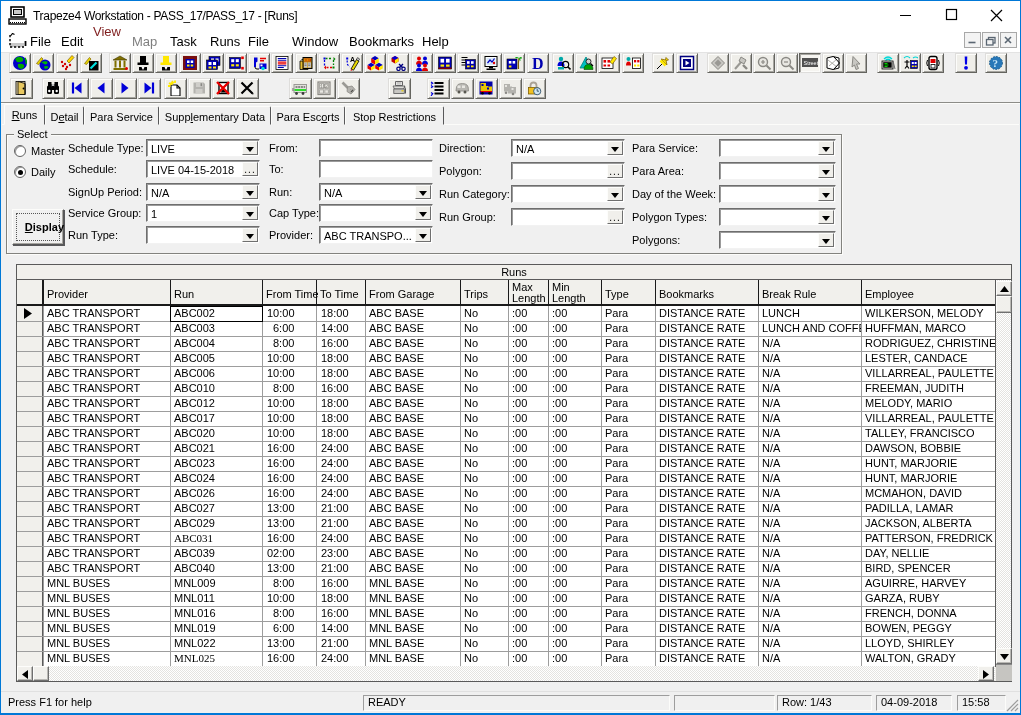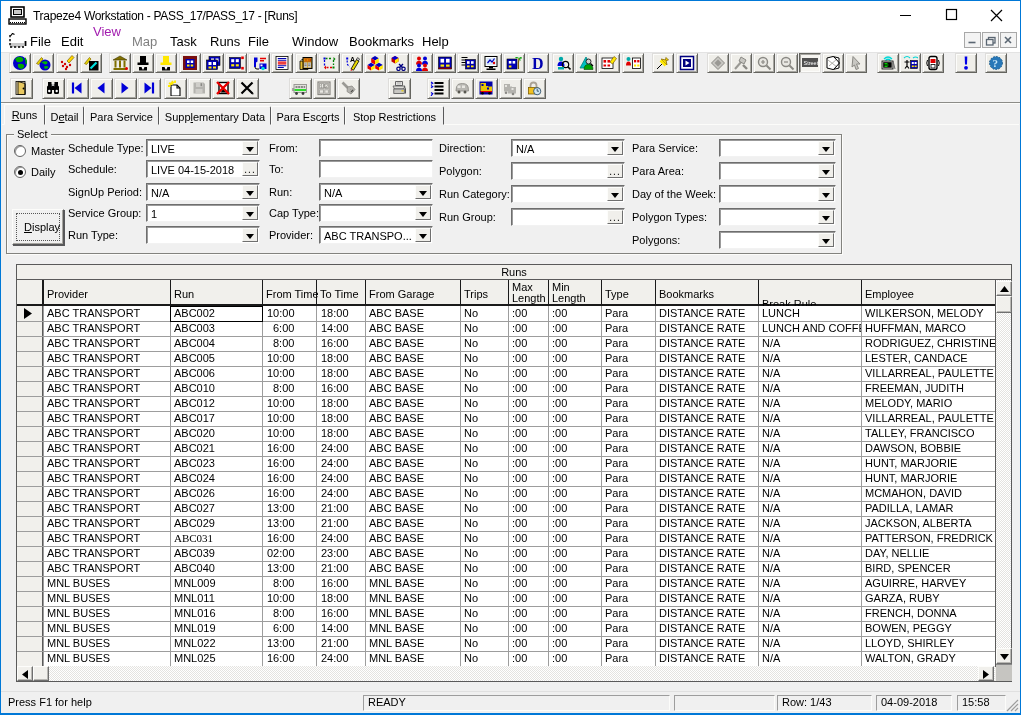--- a/index.html
+++ b/index.html
@@ -52,21 +52,21 @@
 <div class="abs" style="left:1px;top:30px;width:1019px;height:22px;background:#fff;"></div>
 <svg class="abs" style="left:8px;top:33px" width="20" height="16" viewBox="0 0 20 16">
 <rect x="2" y="2" width="14" height="12" fill="#fff"></rect>
 <rect x="2" y="10" width="14" height="4" fill="#c8c8c8"></rect>
 <path d="M2 2 v12 h14" fill="none" stroke="#000" stroke-width="1.4" stroke-dasharray="2.2 1.8"></path>
 <path d="M2.5 3 l2 -2.5 2 1" fill="none" stroke="#000" stroke-width="1.2"></path>
 <path d="M17.5 8 v5" stroke="#000" stroke-width="1.8"></path>
 </svg>
 <div class="abs t13" style="left:30px;top:34px;color:#000;">File</div>
 <div class="abs t13" style="left:61px;top:34px;color:#000;">Edit</div>
-<div class="abs t13" style="left:93px;top:24px;color:#a21caf;">View</div>
+<div class="abs t13" style="left:93px;top:24px;color:#7f1d1d;">View</div>
 <div class="abs t13" style="left:132px;top:34px;color:#7f7f7f;">Map</div>
 <div class="abs t13" style="left:170px;top:34px;color:#000;">Task</div>
 <div class="abs t13" style="left:210px;top:34px;color:#000;">Runs</div>
 <div class="abs t13" style="left:248px;top:34px;color:#000;">File</div>
 <div class="abs t13" style="left:292px;top:34px;color:#000;">Window</div>
 <div class="abs t13" style="left:349px;top:34px;color:#000;">Bookmarks</div>
 <div class="abs t13" style="left:422px;top:34px;color:#000;">Help</div>
 <div class="abs" style="left:964px;top:32px;width:17px;height:16px;background:#f3f3f3;border:1px solid #a8a8a8;"></div>
 <div class="abs" style="left:982px;top:32px;width:17px;height:16px;background:#f3f3f3;border:1px solid #a8a8a8;"></div>
 <div class="abs" style="left:1000px;top:32px;width:17px;height:16px;background:#f3f3f3;border:1px solid #a8a8a8;"></div>
@@ -612,21 +612,21 @@
 <div class="abs t11" style="left:345px;top:111px;width:99px;text-align:center;z-index:3;">Stop Restrictions</div>
 <div class="abs" style="left:6px;top:134px;width:836px;height:120px;border:1px solid #82827e;box-shadow:1px 1px 0 #fcfcfa, inset 1px 1px 0 #fcfcfa;"></div>
 <div class="abs t11" style="left:14px;top:128px;background:#f0f0f0;padding:0 3px;">Select</div>
 <div class="abs" style="left:14px;top:145px;width:12px;height:12px;border-radius:50%;background:#fff;border:1px solid #636363;box-shadow:inset 1px 1px 0 #9a9a9a;"></div>
 <div class="abs t11" style="left:31px;top:145px;">Master</div>
 <div class="abs" style="left:14px;top:166px;width:12px;height:12px;border-radius:50%;background:#fff;border:1px solid #636363;box-shadow:inset 1px 1px 0 #9a9a9a;"></div>
 <div class="abs" style="left:18px;top:170px;width:5px;height:5px;border-radius:50%;background:#000;"></div>
 <div class="abs t11" style="left:31px;top:166px;">Daily</div>
 <div class="abs" style="left:12px;top:209px;width:52px;height:36px;background:#f0f0f0;border:1px solid;border-color:#fcfcfa #58585a #58585a #fcfcfa;box-shadow:inset -1px -1px 0 #a6a5a0, 1px 1px 0 #58585a;"></div>
 <div class="abs" style="left:16px;top:213px;width:44px;height:28px;border:1px dotted #555;"></div>
-<div class="abs t11" style="left:24px;top:221px;width:52px;text-align:left;"><u>D</u>isplay</div>
+<div class="abs t11" style="left:12px;top:221px;width:52px;text-align:right;font-weight:bold;"><u>D</u>isplay</div>
 <div class="lab" style="left:68px;top:142px;">Schedule Type:</div>
 <div class="sunk abs" style="left:146px;top:139px;width:114px;height:18px;">
     <span class="combotxt">LIVE</span>
     <span class="drop"></span>
   </div>
 <div class="lab" style="left:68px;top:163px;">Schedule:</div>
 <div class="sunk abs" style="left:146px;top:160px;width:114px;height:18px;">
     <span class="combotxt">LIVE 04-15-2018</span>
     <span class="dots">...</span>
   </div>
@@ -720,21 +720,21 @@
 <div class="hdr" style="left:47px;top:288px;width:125px;">Provider</div>
 <div class="hdr" style="left:174px;top:288px;width:90px;">Run</div>
 <div class="hdr" style="left:266px;top:288px;width:52px;">From Time</div>
 <div class="hdr" style="left:320px;top:288px;width:47px;">To Time</div>
 <div class="hdr" style="left:369px;top:288px;width:93px;">From Garage</div>
 <div class="hdr" style="left:464px;top:288px;width:46px;">Trips</div>
 <div class="hdr" style="left:512px;top:282px;width:36px;line-height:11px;">Max<br>Length</div>
 <div class="hdr" style="left:552px;top:282px;width:49px;line-height:11px;">Min<br>Length</div>
 <div class="hdr" style="left:605px;top:288px;width:52px;">Type</div>
 <div class="hdr" style="left:659px;top:288px;width:101px;">Bookmarks</div>
-<div class="hdr" style="left:762px;top:288px;width:101px;margin-top:10px;">Break Rule</div>
+<div class="hdr" style="left:762px;top:288px;width:101px;">Break Rule</div>
 <div class="hdr" style="left:865px;top:288px;width:132px;">Employee</div>
 <div class="abs" style="left:43px;top:306px;width:952px;height:360px;background:#fff;"></div>
 <div class="abs" style="left:17px;top:306px;width:26px;height:360px;background:#f1f0ec;"></div>
 <div class="abs" style="left:42px;top:306px;width:1px;height:360px;background:#5a5a5a;"></div>
 <div class="gridh" style="left:17px;top:321px;width:978px;"></div>
 <div class="gridh" style="left:17px;top:336px;width:978px;"></div>
 <div class="gridh" style="left:17px;top:351px;width:978px;"></div>
 <div class="gridh" style="left:17px;top:366px;width:978px;"></div>
 <div class="gridh" style="left:17px;top:381px;width:978px;"></div>
 <div class="gridh" style="left:17px;top:396px;width:978px;"></div>
@@ -1038,21 +1038,21 @@
 <div class="cell" style="left:321px;top:636px;width:44px;">21:00</div>
 <div class="cell" style="left:369px;top:636px;width:91px;">MNL BASE</div>
 <div class="cell" style="left:464px;top:636px;width:44px;">No</div>
 <div class="cell" style="left:512px;top:636px;width:36px;">:00</div>
 <div class="cell" style="left:552px;top:636px;width:49px;">:00</div>
 <div class="cell" style="left:605px;top:636px;width:50px;">Para</div>
 <div class="cell" style="left:659px;top:636px;width:99px;">DISTANCE RATE</div>
 <div class="cell" style="left:762px;top:636px;width:99px;">N/A</div>
 <div class="cell" style="left:865px;top:636px;width:130px;">LLOYD, SHIRLEY</div>
 <div class="cell" style="left:47px;top:651px;width:123px;">MNL BUSES</div>
-<div class="cell" style="left:174px;top:651px;width:88px;">MNL025</div>
+<div class="cell" style="left:174px;top:651px;width:88px;font-family:Liberation Serif, serif;">MNL025</div>
 <div class="cell" style="left:267px;top:651px;width:49px;">16:00</div>
 <div class="cell" style="left:321px;top:651px;width:44px;">24:00</div>
 <div class="cell" style="left:369px;top:651px;width:91px;">MNL BASE</div>
 <div class="cell" style="left:464px;top:651px;width:44px;">No</div>
 <div class="cell" style="left:512px;top:651px;width:36px;">:00</div>
 <div class="cell" style="left:552px;top:651px;width:49px;">:00</div>
 <div class="cell" style="left:605px;top:651px;width:50px;">Para</div>
 <div class="cell" style="left:659px;top:651px;width:99px;">DISTANCE RATE</div>
 <div class="cell" style="left:762px;top:651px;width:99px;">N/A</div>
 <div class="cell" style="left:865px;top:651px;width:130px;">WALTON, GRADY</div>

